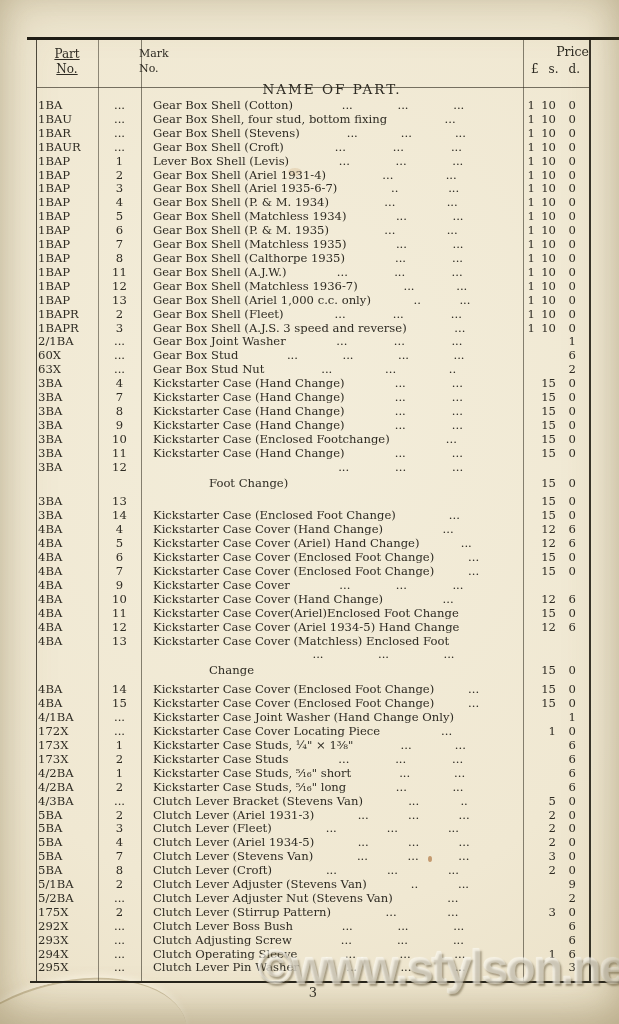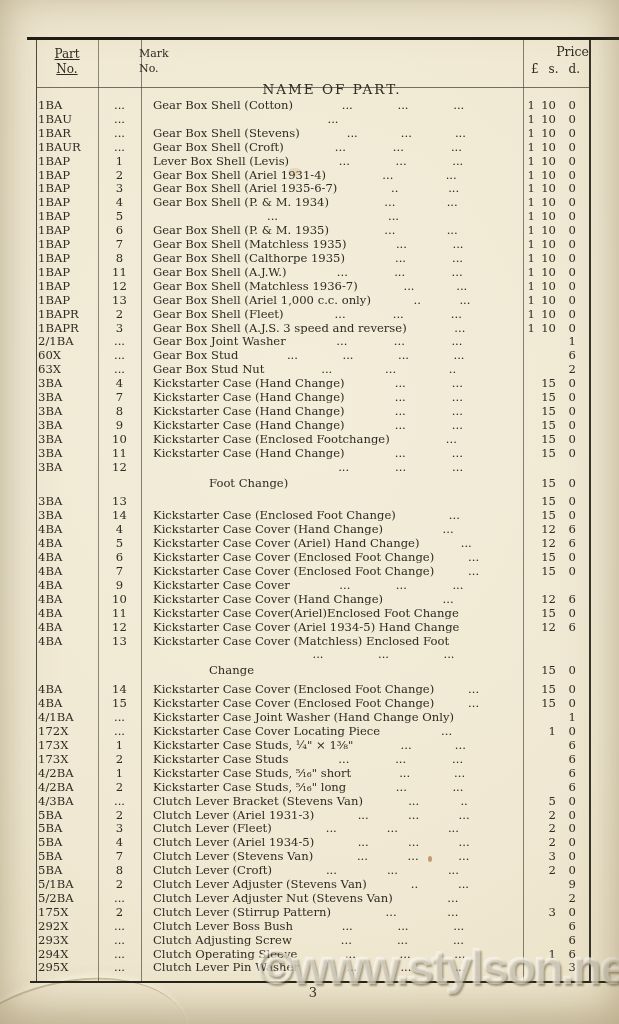--- a/index.html
+++ b/index.html
@@ -129,20 +129,21 @@
         <div class="p-l">1</div>
         <div class="p-s">10</div>
         <div class="p-d">0</div>
       </div>
     </div>
     <div class="row">
       <div class="c-part">1BAU</div>
       <div class="c-mark">...</div>
       <div class="c-name">
         <div class="ln">
+          <div class="nm">Gear Box Shell, four stud, bottom fixing</div>
           <div class="trail">
             <div class="">...</div>
           </div>
         </div>
       </div>
       <div class="c-price">
         <div class="p-l">1</div>
         <div class="p-s">10</div>
         <div class="p-d">0</div>
       </div>
@@ -256,20 +257,21 @@
         <div class="p-l">1</div>
         <div class="p-s">10</div>
         <div class="p-d">0</div>
       </div>
     </div>
     <div class="row">
       <div class="c-part">1BAP</div>
       <div class="c-mark">5</div>
       <div class="c-name">
         <div class="ln">
+          <div class="nm">Gear Box Shell (Matchless 1934)</div>
           <div class="trail">
             <div class="">...</div>
             <div class="">...</div>
           </div>
         </div>
       </div>
       <div class="c-price">
         <div class="p-l">1</div>
         <div class="p-s">10</div>
         <div class="p-d">0</div>

